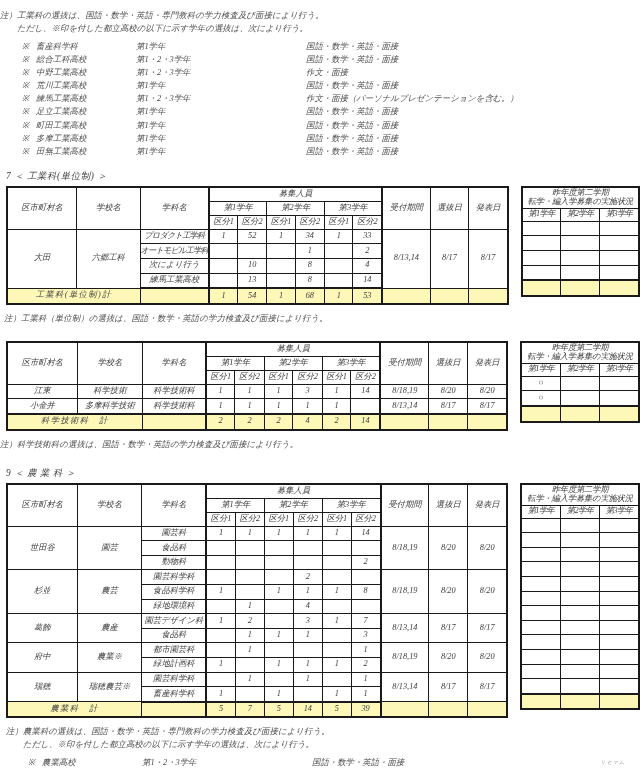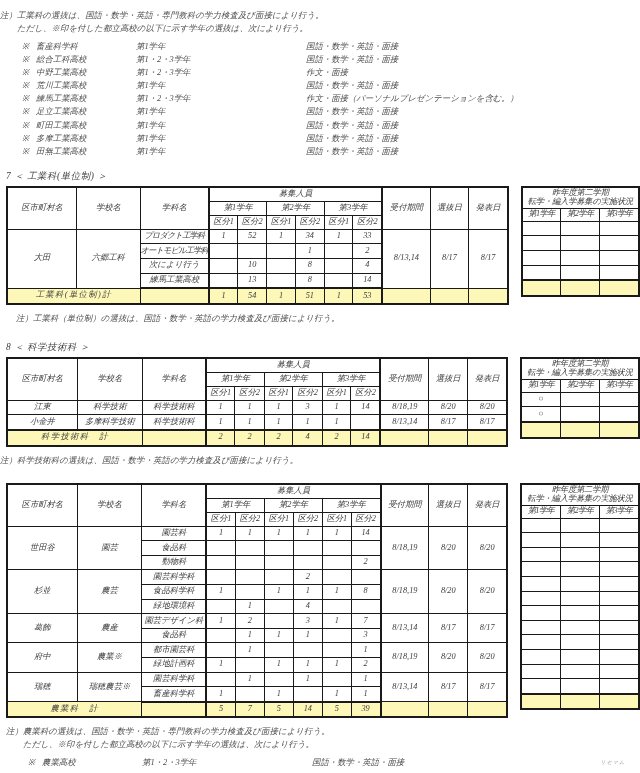--- a/index.html
+++ b/index.html
@@ -298,21 +298,21 @@
             <td class="cell-num thick-b">8</td>
             <td class="cell-num thick-b"></td>
             <td class="cell-num thick-r thick-b">14</td>
           </tr>
           <tr class="total-row">
             <td colspan="2" class="total-label outer-left outer-bottom">工業科(単位制)計</td>
             <td class="thick-r outer-bottom"></td>
             <td class="cell-num outer-bottom">1</td>
             <td class="cell-num outer-bottom">54</td>
             <td class="cell-num outer-bottom">1</td>
-            <td class="cell-num outer-bottom">51</td>
+            <td class="cell-num outer-bottom">68</td>
             <td class="cell-num outer-bottom">1</td>
             <td class="cell-num outer-bottom thick-r">53</td>
             <td class="outer-bottom"></td>
             <td class="outer-bottom"></td>
             <td class="outer-bottom outer-right"></td>
           </tr>
         </tbody>
     </table>
 
     <table class="grid side">
@@ -358,25 +358,24 @@
           <tr class="total-row">
             <td class="outer-bottom outer-left"></td>
             <td class="outer-bottom "></td>
             <td class="outer-bottom outer-right"></td>
           </tr>
         </tbody>
     </table>
   </div>
 
   <div class="spacer-sm"></div>
-  <div class="note-line" style="margin-left:16px">注）工業科（単位制）の選抜は、国語・数学・英語の学力検査及び面接により行う。</div>
+  <div class="note-line" style="margin-left:4px">注）工業科（単位制）の選抜は、国語・数学・英語の学力検査及び面接により行う。</div>
 
   <div class="spacer-lg"></div>
 
-  <div class="sec-head">8 ＜ 科学技術科 ＞</div>
   <div class="tbl-wrap">
     <table class="grid main">
       <colgroup>
         <col style="width:72px">
           <col style="width:66px">
           <col style="width:65px">
         <col style="width:29px">
           <col style="width:30px">
           <col style="width:29px">
         <col style="width:30px">
@@ -492,20 +491,21 @@
           </tr>
         </tbody>
     </table>
   </div>
 
   <div class="spacer-sm"></div>
   <div class="note-line" style="">注）科学技術科の選抜は、国語・数学・英語の学力検査及び面接により行う。</div>
 
   <div class="spacer-lg"></div>
 
+  <div class="sec-head">9 ＜ 農 業 科 ＞</div>
   <div class="tbl-wrap">
     <table class="grid main">
       <colgroup>
         <col style="width:72px">
           <col style="width:66px">
           <col style="width:65px">
         <col style="width:29px">
           <col style="width:30px">
           <col style="width:29px">
         <col style="width:30px">

